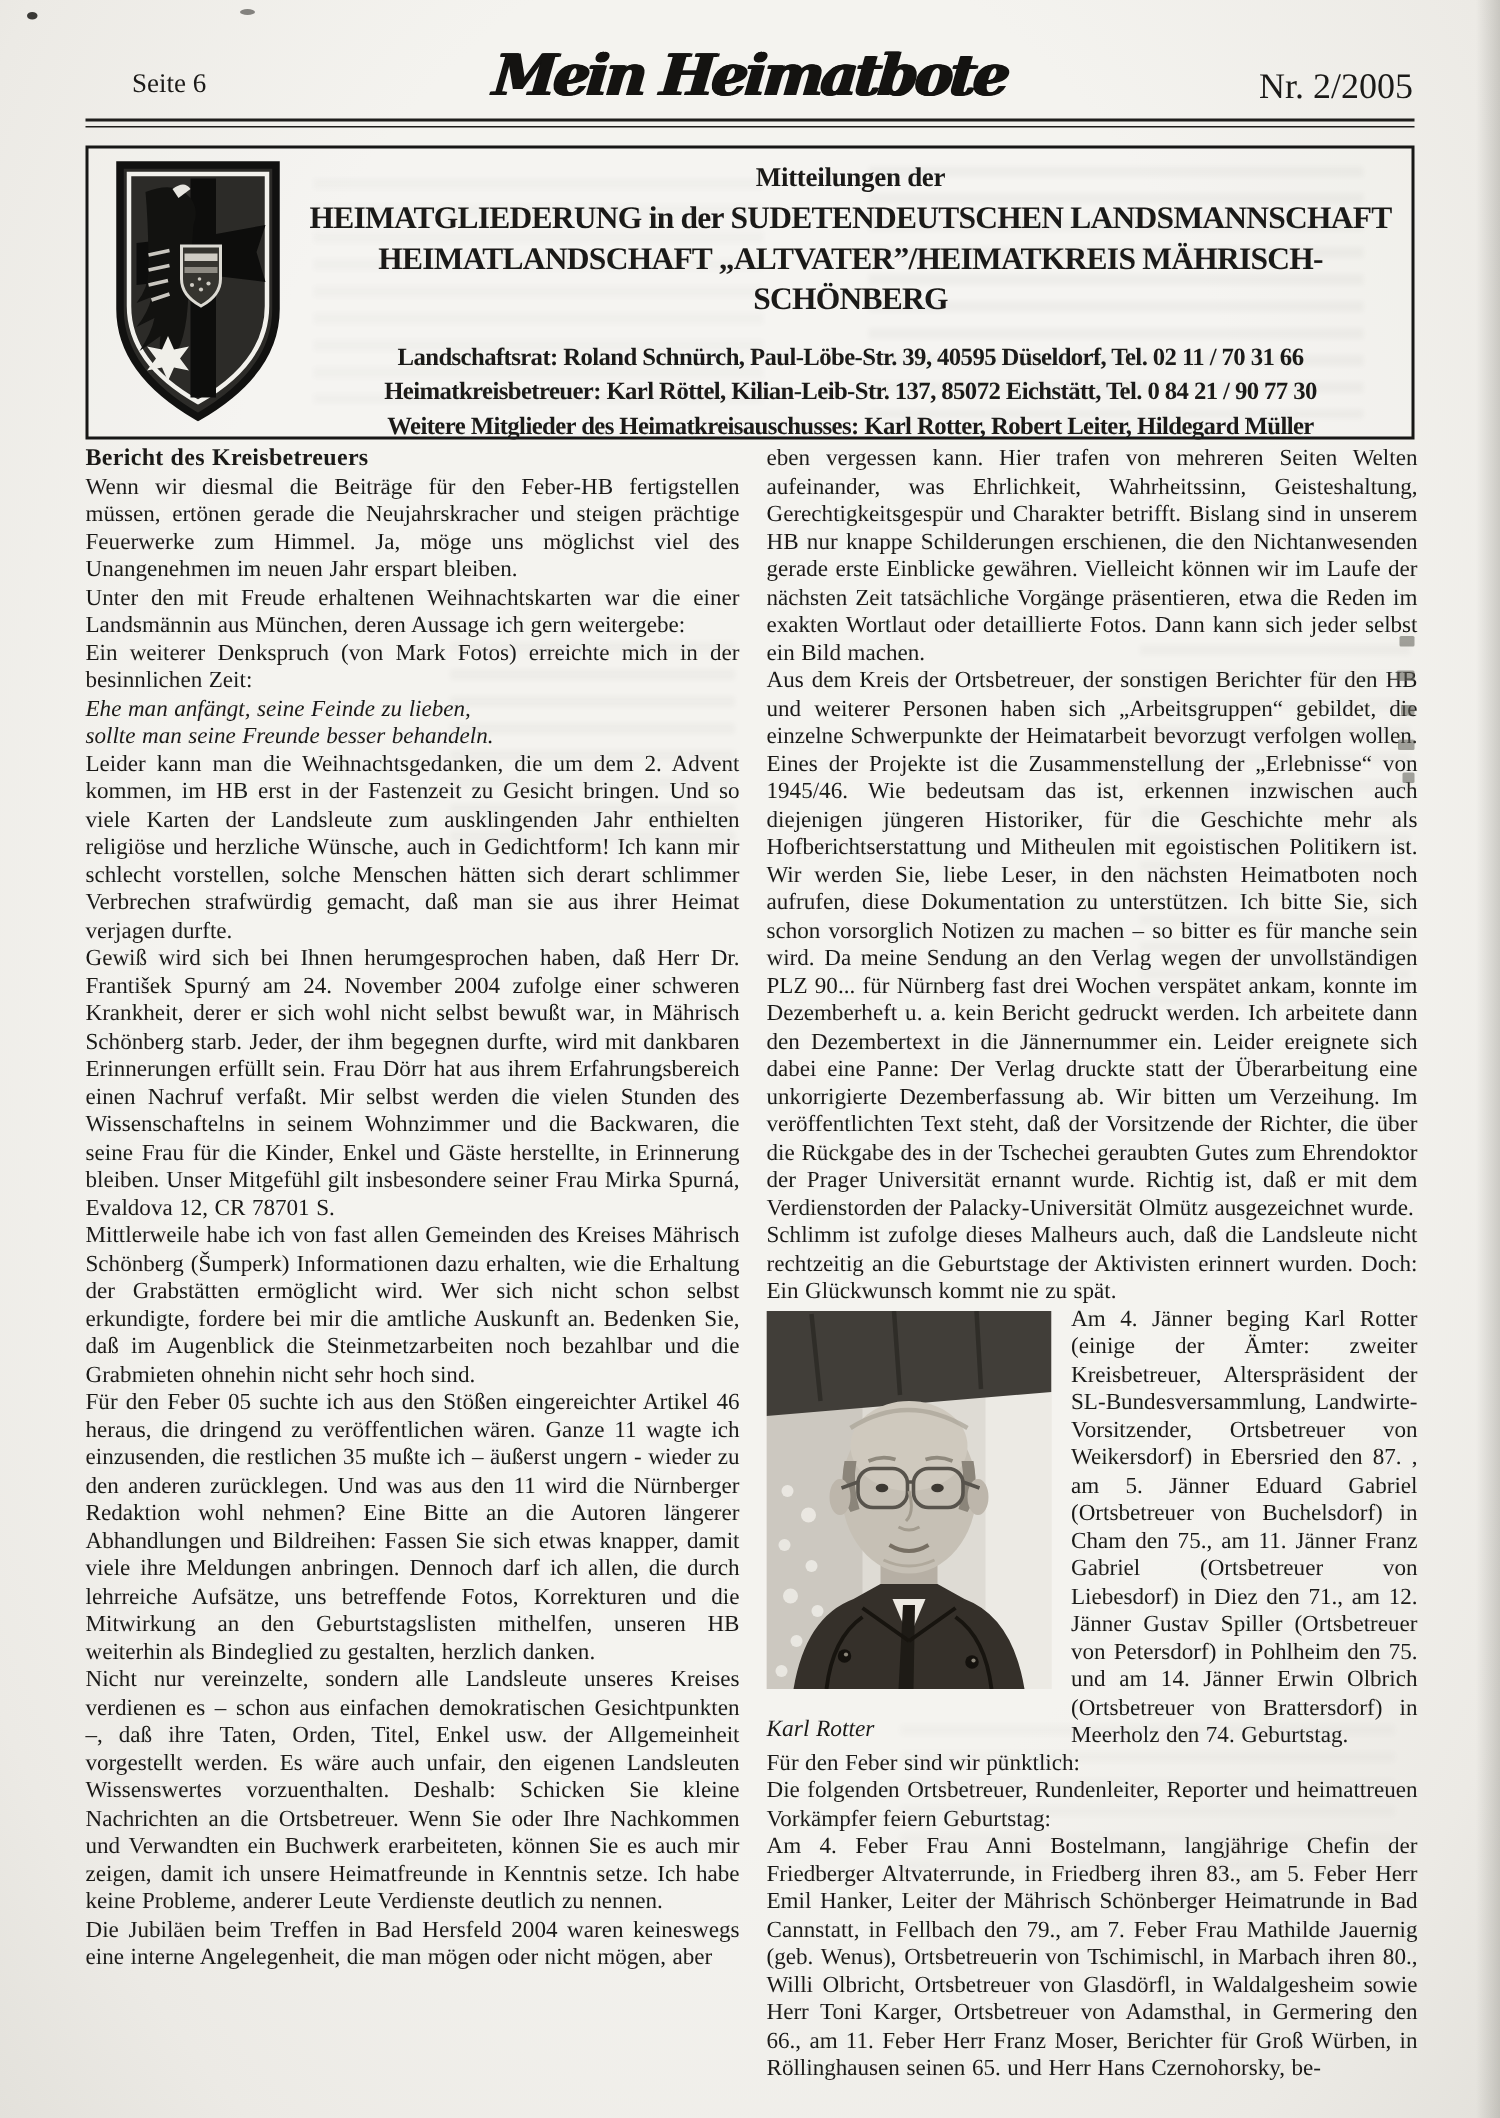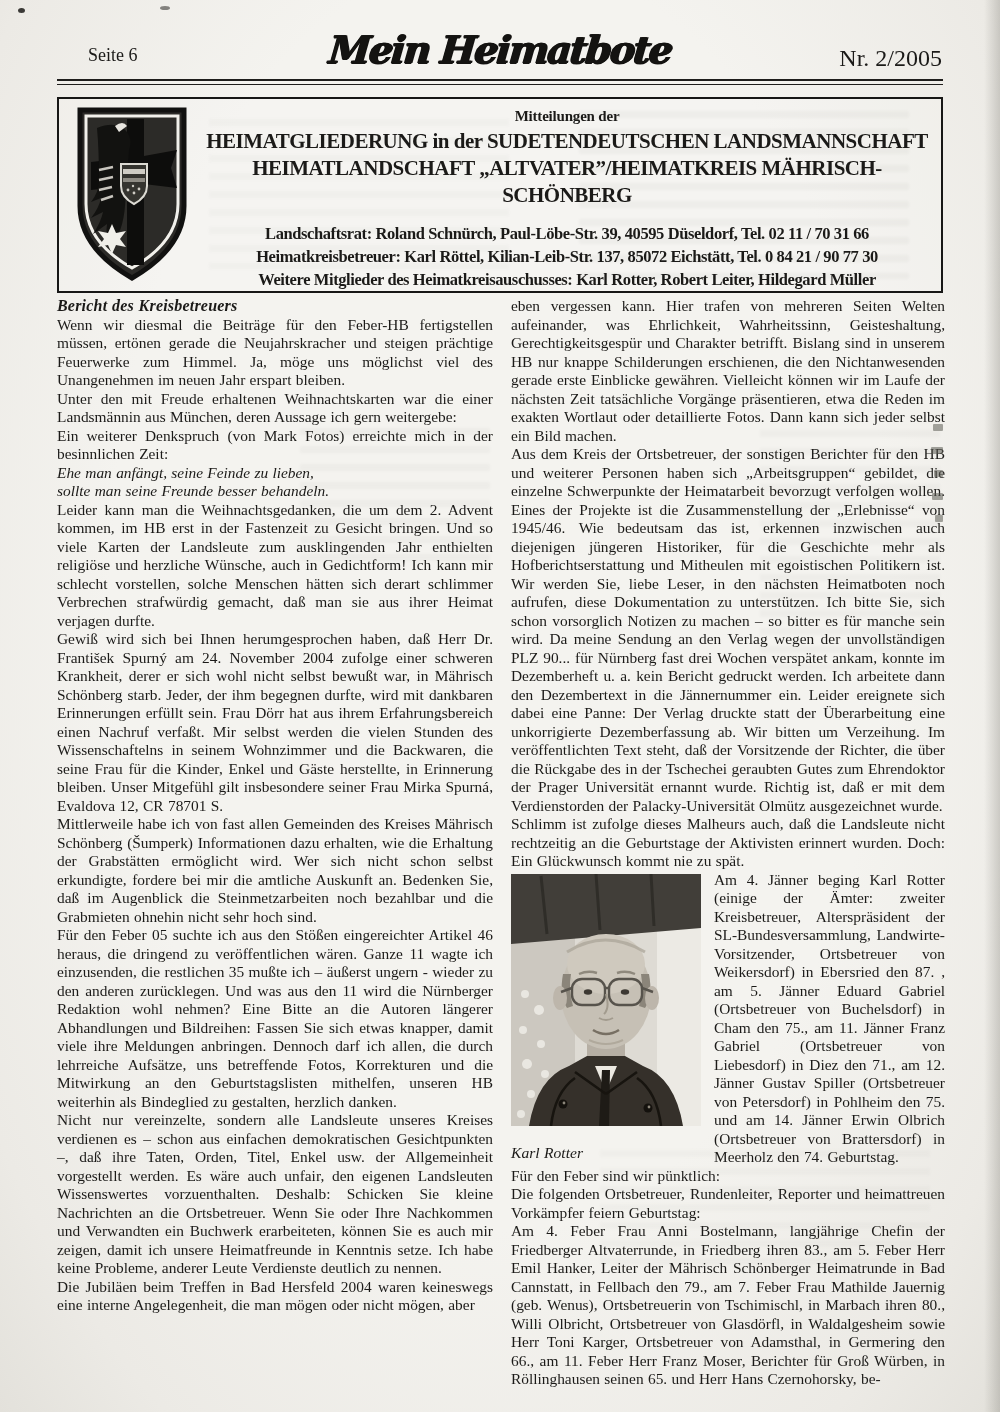--- a/index.html
+++ b/index.html
@@ -25,32 +25,32 @@
   
   .infobox {
     position:absolute; left:57px; top:97px; width:882px; height:192px;
     border:2px solid #171716; background:rgba(255,255,255,0.12);
   }
   .crest { position:absolute; left:16px; top:7px; width:114px; height:178px; }
   .infobox-text {
     position:absolute; left:140px; right:6px; top:9px; text-align:center;
     font-weight:bold; z-index:2;
   }
-  .infobox-intro { font-size:15px; margin-bottom:3px; letter-spacing:-0.2px; }
+  .infobox-intro { font-size:18px; margin-bottom:3px; letter-spacing:-0.2px; }
   .infobox-title { font-size:21px; line-height:27px; letter-spacing:-0.5px; }
   .infobox-contacts { margin-top:13px; font-size:16.5px; line-height:23px; letter-spacing:-0.4px;font-family:Liberation Serif, serif; }
   
   .col {
     position:absolute; top:297px; font-size:15.4px; line-height:18.5px;
     text-align:justify; hyphens:auto; word-spacing:0.5px;
   }
   .col-left  { left:57px;  width:436px; }
   .col-right { left:511px; width:434px; }
   .col p { margin:0; }
-  .heading { font-weight:bold; font-size:16px; letter-spacing:0.2px;font-style:italic; }
+  .heading { font-weight:bold; font-size:16px; letter-spacing:0.2px; }
   .poem { font-style:italic; text-align:left; }
   .poem div { line-height:18.5px; }
   
   .figure { float:left; width:190px; margin:3px 13px 0 0; }
   .photo { width:190px; height:252px; display:block; }
   .caption { font-style:italic; font-size:15.6px; line-height:21px; padding-top:16px; text-align:left; }
   
   .ghost {
     position:absolute; pointer-events:none; z-index:1;
     background:repeating-linear-gradient(180deg, rgba(88,88,80,0.14) 0 7px, rgba(0,0,0,0) 7px 18px);

